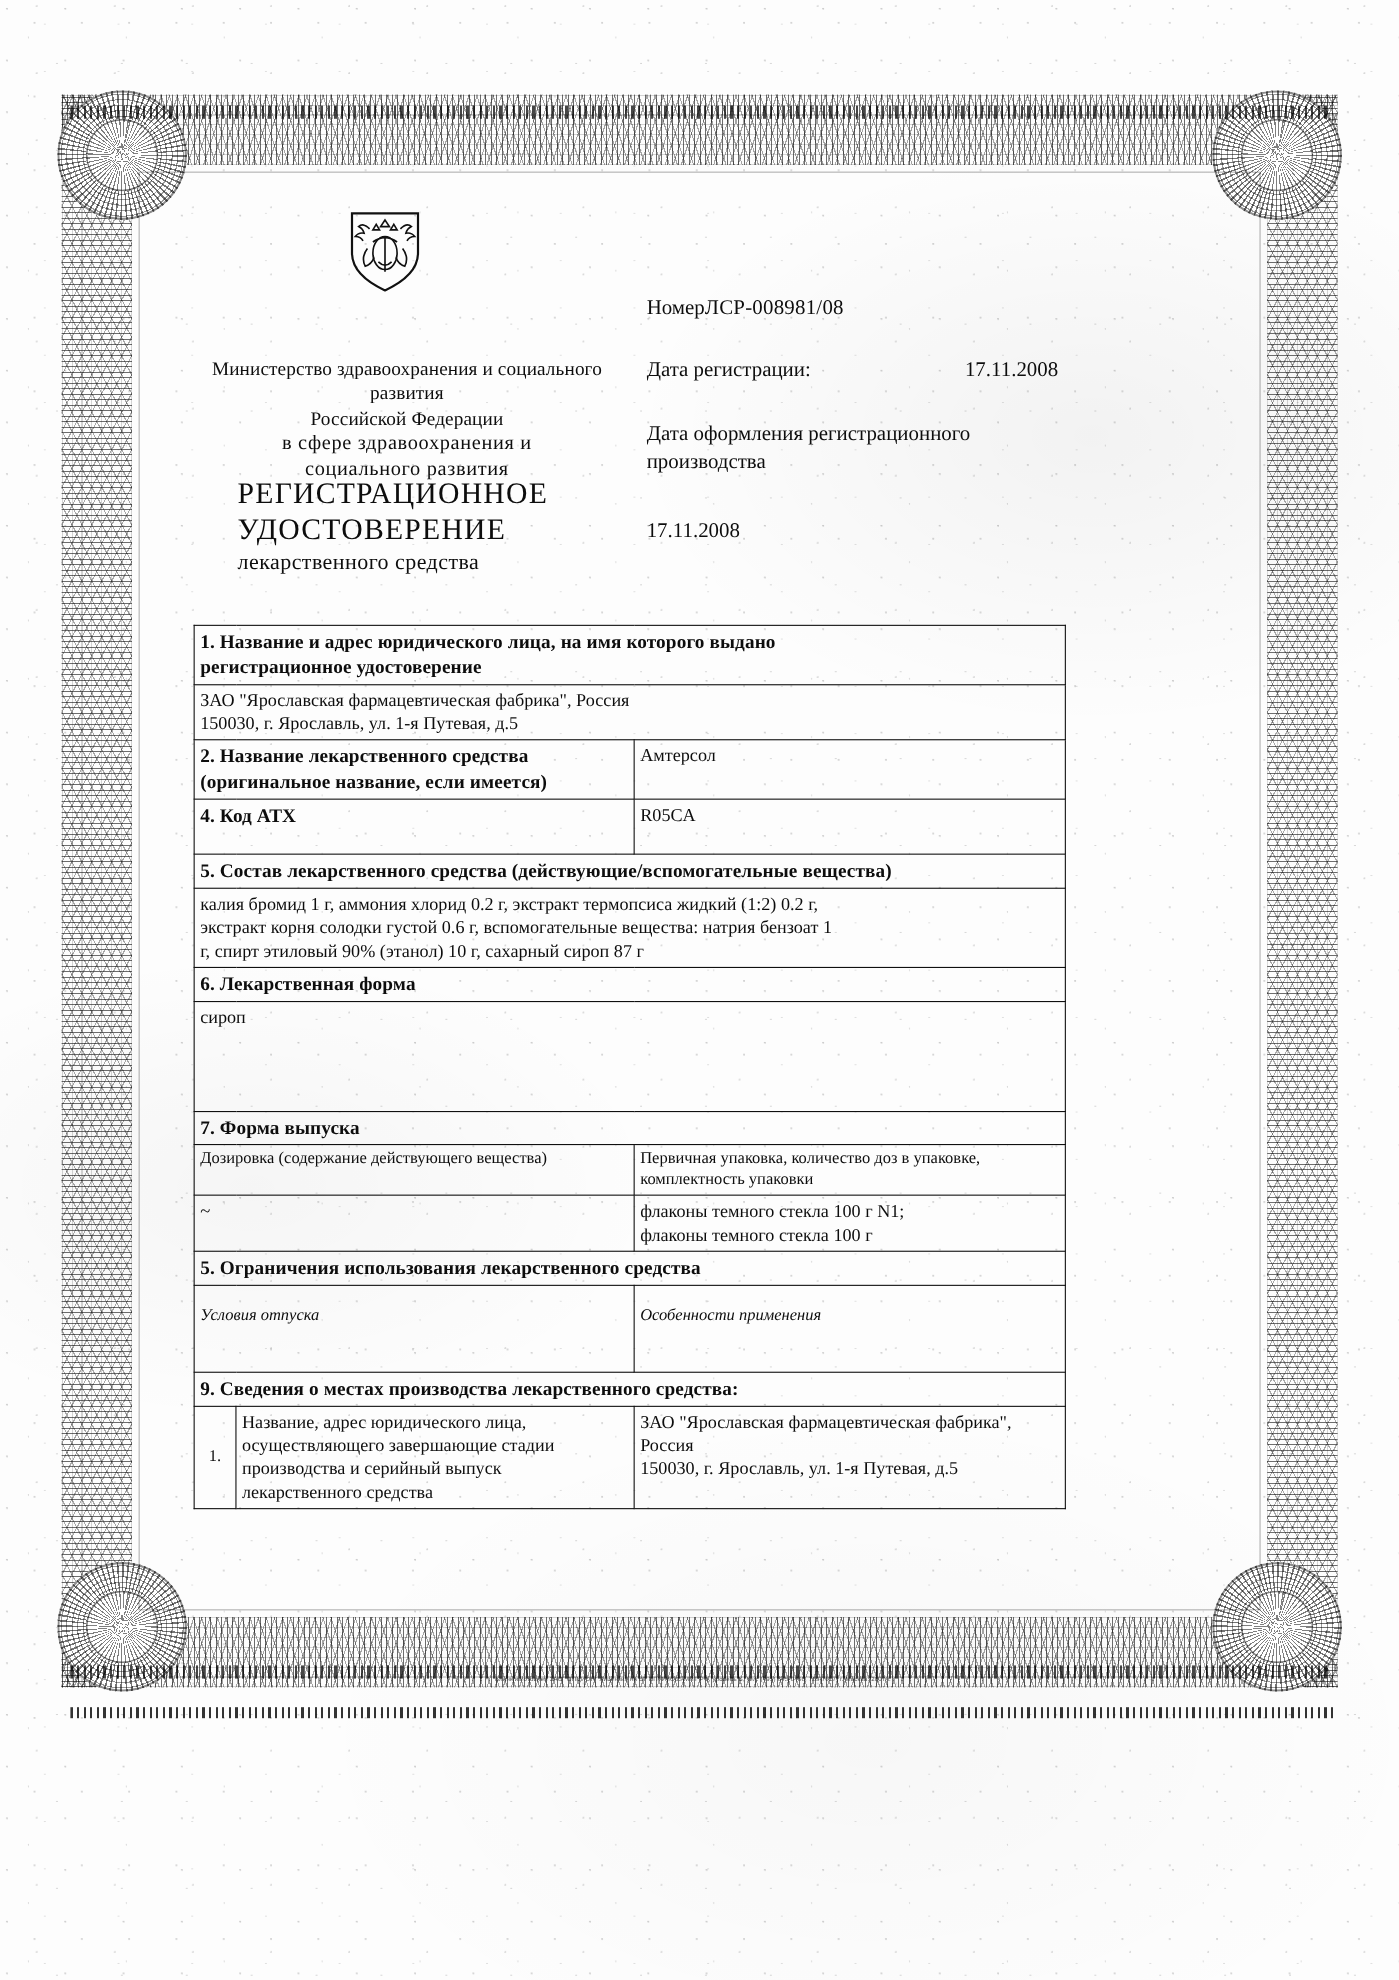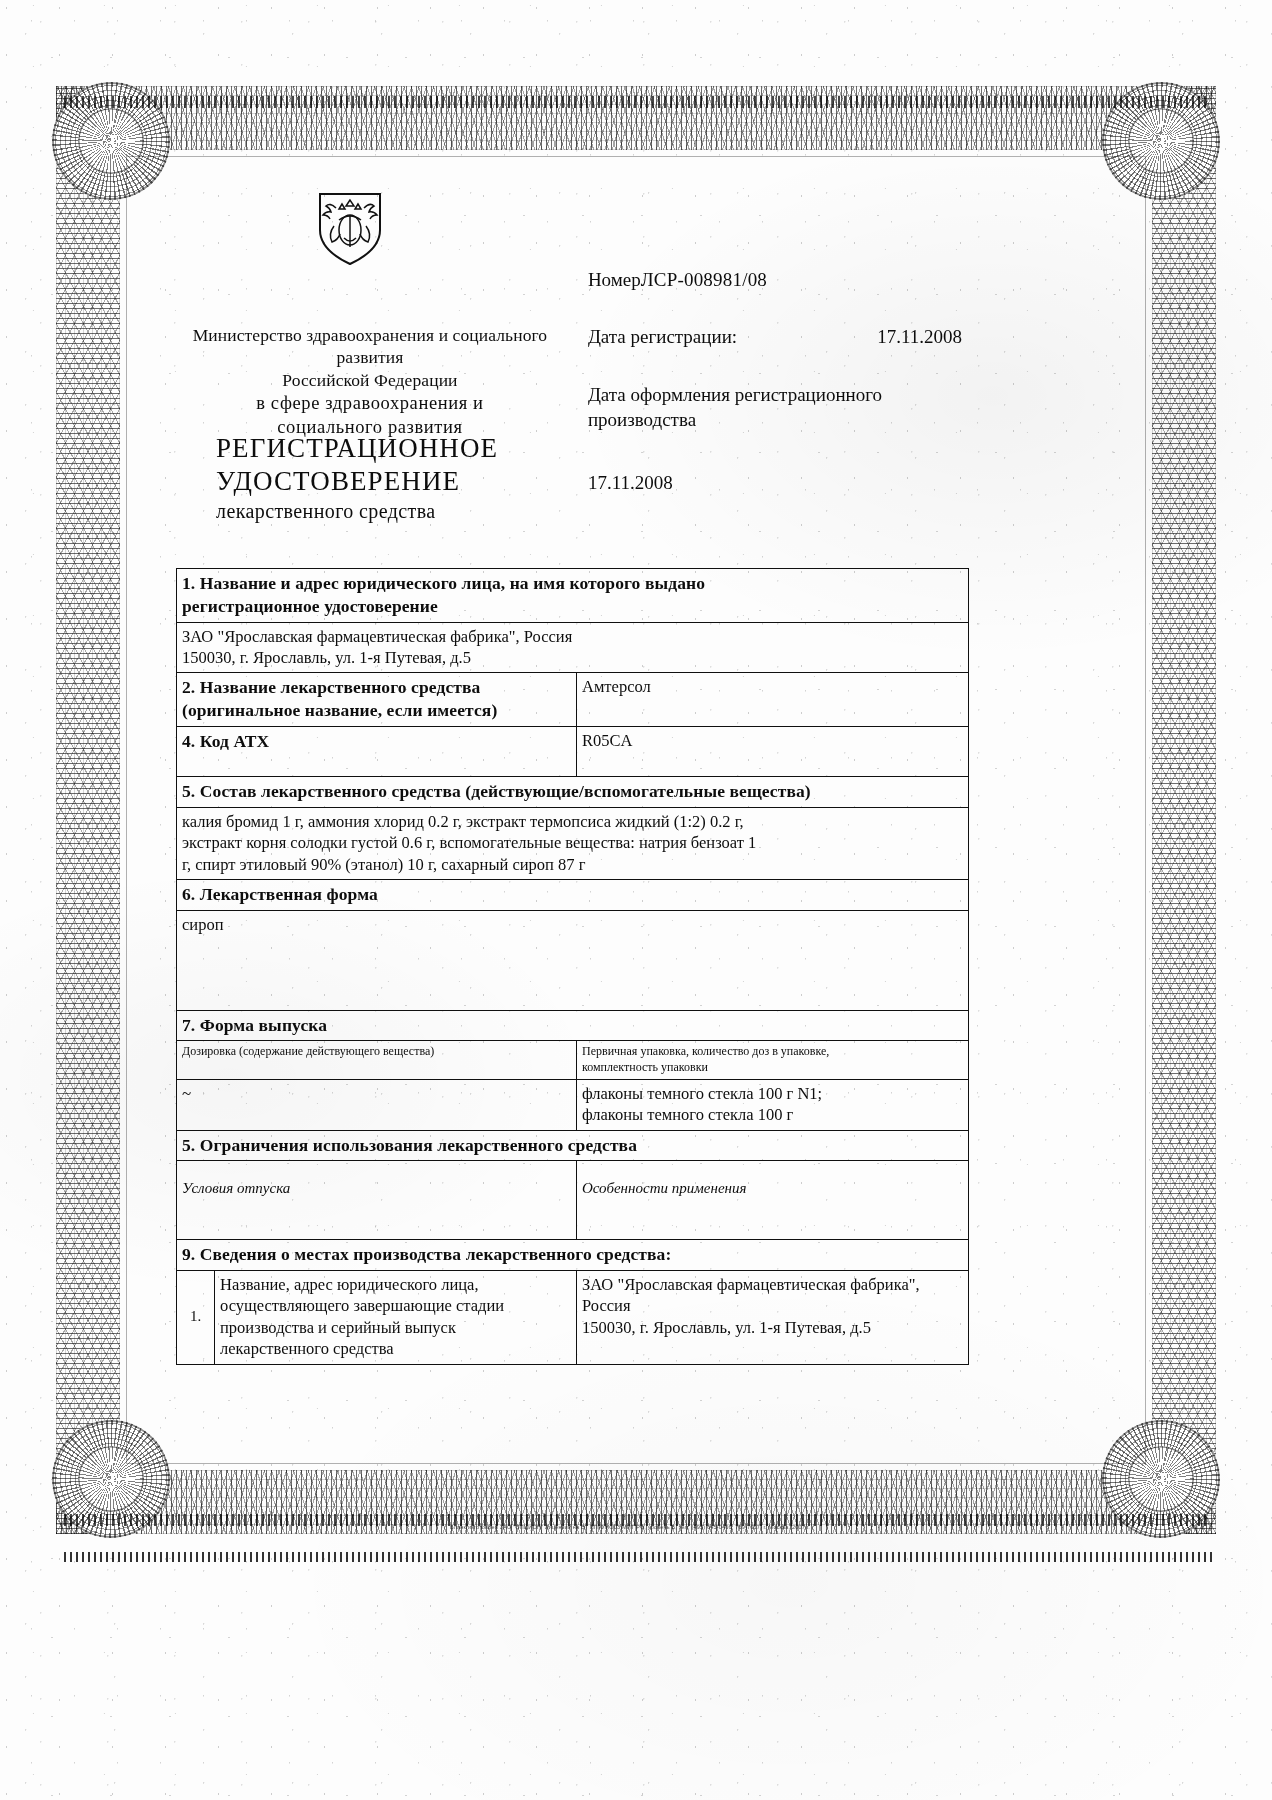--- a/index.html
+++ b/index.html
@@ -203,21 +203,21 @@
     font-size: 17px;
     line-height: 1.30;
   }
   .reg-table td.sec-head {
     font-weight: bold;
     font-size: 17.5px;
     letter-spacing: .1px;
   }
   .reg-table td.val { font-size: 16.5px; }
   .reg-table td.small {
-    font-size: 12px;
+    font-size: 15px;
     line-height: 1.26;
     margin-left: 16px;
   }
   .reg-table td.ital {
     font-style: italic;
     font-size: 15px;
   }
   .reg-table td.tilde { font-size: 17px; }
   .reg-table td.num-cell {
     text-align: center;

